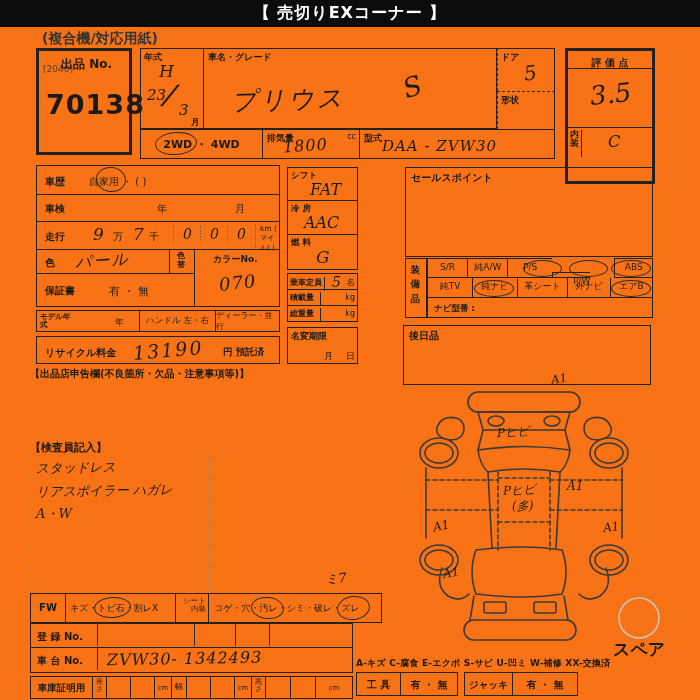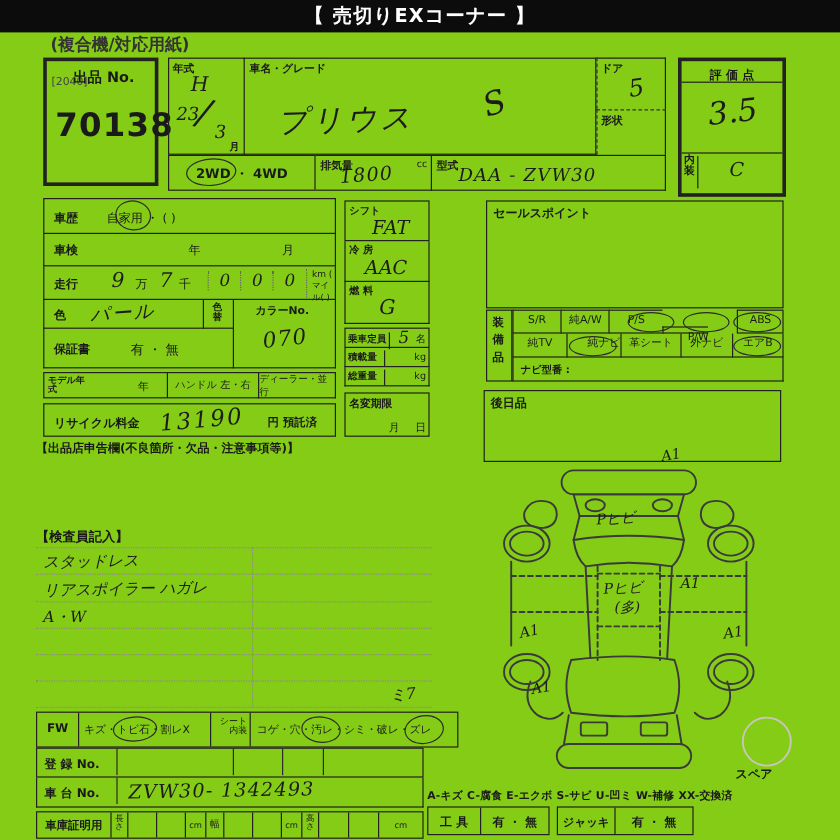--- a/index.html
+++ b/index.html
@@ -1,16 +1,16 @@
 <!DOCTYPE html>
 <html><head>
 <meta charset="utf-8">
 <style>
   html,body{margin:0;padding:0;background:#e8e8e6;}
-  #sheet{position:relative;width:700px;height:700px;background:#84cc16;
+  #sheet{position:relative;width:700px;height:700px;background:#f97316;
     font-family:"DejaVu Sans",sans-serif;color:#1a1a1a;overflow:hidden;}
   .abs{position:absolute;box-sizing:border-box;}
   .cell{position:absolute;box-sizing:border-box;border:1.5px solid #222;background:transparent;}
   .thick{border-width:3px;}
   .lbl{font-weight:bold;}
   .hw{font-family:"DejaVu Serif",serif;color:#1c1c1c;font-style:italic;}
   .circ{position:absolute;border:1.7px solid #2b2b2b;border-radius:50%;box-sizing:border-box;}
   .doth{position:absolute;border-top:1.3px dotted #8a8a86;}
   .dotv{position:absolute;border-left:1.3px dotted #8a8a86;}
   .vline{position:absolute;border-left:1.2px solid #2b2b2b;}
@@ -62,21 +62,21 @@
   <div class="cell" style="left:263px;top:129px;width:97px;height:30px;border-left:none;">
     <span class="abs lbl" style="left:4px;top:2px;font-size:9px;">排気量</span>
     <span class="abs" style="right:3px;top:2px;font-size:8px;">cc</span>
     <span class="abs hw" style="left:20px;top:6px;font-size:16px;transform:rotate(-4deg);letter-spacing:1px;">1800</span>
   </div>
   <div class="cell" style="left:360px;top:129px;width:195px;height:30px;border-left:none;">
     <span class="abs lbl" style="left:4px;top:2px;font-size:9px;">型式</span>
     <span class="abs hw" style="left:22px;top:7px;font-size:15px;letter-spacing:1px;">DAA - ZVW30</span>
   </div>
 
-  <div class="cell thick" style="left:565px;top:48px;width:90px;height:116px;">
+  <div class="cell thick" style="left:565px;top:48px;width:90px;height:136px;">
     <div class="abs" style="left:0;top:0;width:84px;height:18px;border-bottom:1.2px solid #222;text-align:center;">
       <span class="lbl" style="font-size:10px;">評 価 点</span>
     </div>
     <span class="abs hw" style="left:22px;top:28px;font-size:26px;transform:rotate(-6deg);">3.5</span>
     <div class="abs" style="left:0;top:76px;width:84px;height:29px;border-top:1.2px solid #222;">
       <div class="abs wrapcell lbl" style="left:2px;top:2px;width:12px;font-size:9px;border-right:1.2px solid #222;height:27px;">内装</div>
       <span class="abs hw" style="left:40px;top:4px;font-size:16px;">C</span>
     </div>
   </div>
 
@@ -182,21 +182,21 @@
   <div class="abs" style="left:427px;top:258px;width:226px;height:40px;">
     <div style="display:flex;height:20px;">
       <div class="wrapcell" style="width:45px;border:1.2px solid #222;border-right:none;font-size:9px;text-align:center;padding-top:4px;box-sizing:border-box;">S/R</div>
       <div class="wrapcell" style="width:45px;border:1.2px solid #222;border-right:none;font-size:9px;text-align:center;padding-top:4px;box-sizing:border-box;">純A/W</div>
       <div class="wrapcell" style="width:50px;border:1.2px solid #222;border-right:none;font-size:9px;text-align:center;padding-top:4px;box-sizing:border-box;">P/S</div>
       <div class="wrapcell" style="width:43px;border:1.2px solid #222;border-right:none;font-size:9px;text-align:right;padding-top:4px;box-sizing:border-box;margin-top:14px;">P/W</div>
       <div class="wrapcell" style="width:43px;border:1.2px solid #222;font-size:9px;text-align:center;padding-top:4px;box-sizing:border-box;margin-left:24px;">ABS</div>
     </div>
     <div style="display:flex;height:20px;">
       <div class="wrapcell" style="width:45px;border:1.2px solid #222;border-right:none;border-top:none;font-size:9px;text-align:center;padding-top:4px;box-sizing:border-box;">純TV</div>
-      <div class="wrapcell" style="width:45px;border:1.2px solid #222;border-right:none;border-top:none;font-size:9px;text-align:right;padding-top:4px;box-sizing:border-box;">純ナビ</div>
+      <div class="wrapcell" style="width:45px;border:1.2px solid #222;border-right:none;border-top:none;font-size:9px;text-align:center;padding-top:4px;box-sizing:border-box;">純ナビ</div>
       <div class="wrapcell" style="width:50px;border:1.2px solid #222;border-right:none;border-top:none;font-size:9px;text-align:center;padding-top:4px;box-sizing:border-box;">革シート</div>
       <div class="wrapcell" style="width:43px;border:1.2px solid #222;border-right:none;border-top:none;font-size:9px;text-align:center;padding-top:4px;box-sizing:border-box;">外ナビ</div>
       <div class="wrapcell" style="width:43px;border:1.2px solid #222;border-top:none;font-size:9px;text-align:center;padding-top:4px;box-sizing:border-box;">エアB</div>
     </div>
   </div>
   <div class="circ" style="left:523px;top:260px;width:39px;height:17px;"></div>
   <div class="circ" style="left:569px;top:260px;width:39px;height:17px;"></div>
   <div class="circ" style="left:611px;top:260px;width:40px;height:17px;"></div>
   <div class="circ" style="left:474px;top:280px;width:40px;height:17px;"></div>
   <div class="circ" style="left:611px;top:280px;width:40px;height:17px;"></div>
@@ -271,21 +271,21 @@
   </svg>
 
   <span class="abs hw" style="left:551px;top:372px;font-size:12px;transform:rotate(-10deg);">A1</span>
   <span class="abs hw" style="left:497px;top:424px;font-size:12px;transform:rotate(-4deg);">Pヒビ</span>
   <span class="abs hw" style="left:567px;top:479px;font-size:12px;">A1</span>
   <span class="abs hw" style="left:503px;top:482px;font-size:12px;transform:rotate(-3deg);">Pヒビ</span>
   <span class="abs hw" style="left:512px;top:498px;font-size:12px;">(多)</span>
   <span class="abs hw" style="left:433px;top:519px;font-size:12px;transform:rotate(-12deg);">A1</span>
   <span class="abs hw" style="left:603px;top:520px;font-size:12px;transform:rotate(-8deg);">A1</span>
   <span class="abs hw" style="left:443px;top:566px;font-size:12px;transform:rotate(-10deg);">A1</span>
-  <span class="abs lbl" style="left:613px;top:638px;font-size:10px;">スペア</span>
+  <span class="abs lbl" style="left:613px;top:638px;font-size:17px;">スペア</span>
   <span class="abs hw" style="left:325px;top:570px;font-size:13px;transform:rotate(-6deg);">ミ7</span>
 
   <div class="cell" style="left:30px;top:593px;width:352px;height:30px;display:flex;">
     <div style="width:35px;border-right:1.2px solid #222;font-size:10px;font-weight:bold;text-align:center;padding-top:8px;box-sizing:border-box;">FW</div>
     <div style="width:110px;border-right:1.2px solid #222;font-size:9px;padding:8px 0 0 4px;box-sizing:border-box;">キズ・トビ石・割レX</div>
     <div class="wrapcell" style="width:33px;border-right:1.2px solid #222;font-size:7.5px;padding:3px 2px 0;box-sizing:border-box;text-align:right;">シート内装</div>
     <div style="flex:1;font-size:9px;padding:8px 0 0 5px;box-sizing:border-box;">コゲ・穴・汚レ・シミ・破レ・ズレ</div>
   </div>
   <div class="circ" style="left:94px;top:597px;width:37px;height:21px;transform:rotate(-4deg);"></div>
   <div class="circ" style="left:251px;top:597px;width:33px;height:22px;transform:rotate(6deg);"></div>

